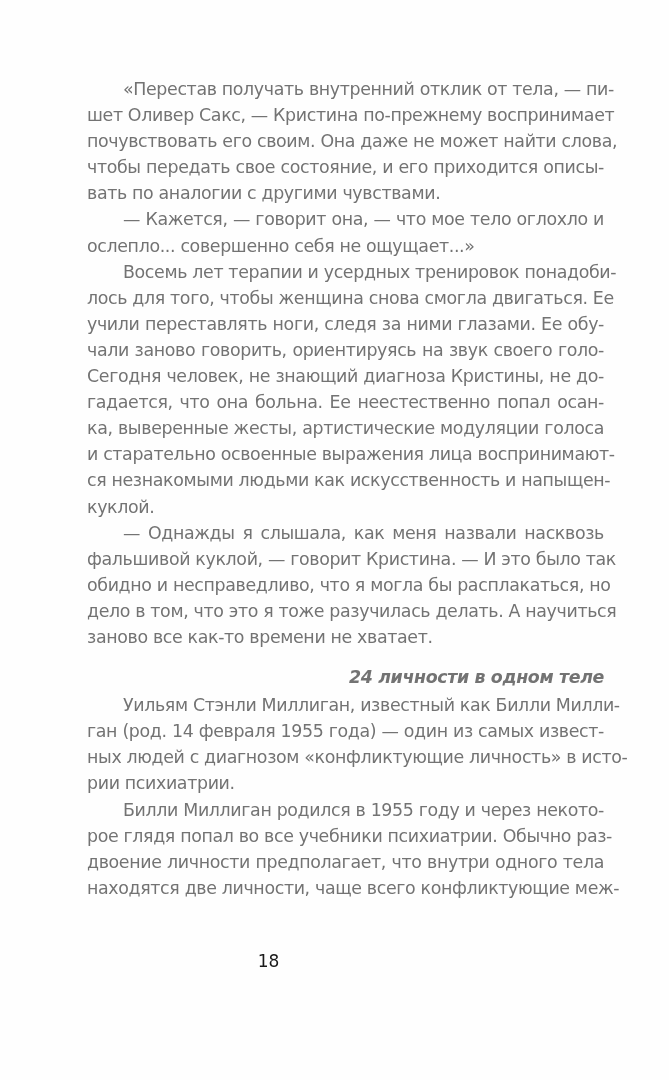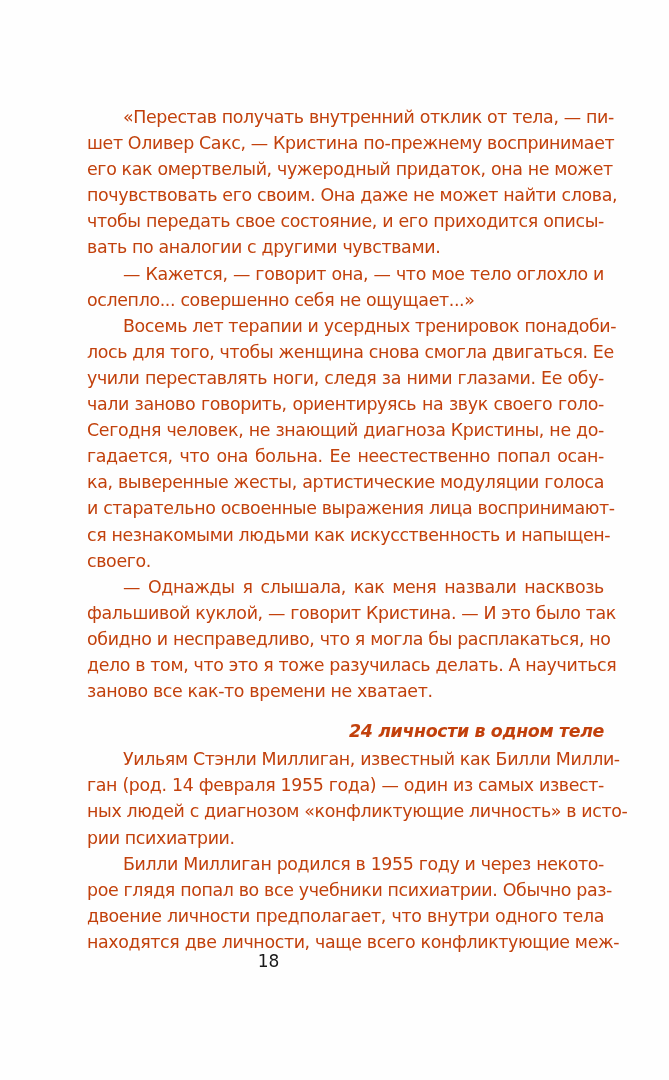--- a/index.html
+++ b/index.html
@@ -1,25 +1,25 @@
 <!DOCTYPE html>
 <html><head>
 <meta charset="utf-8">
 <style>
   html, body { margin: 0; padding: 0; background: #ffffff; }
   body { width: 669px; height: 1080px; position: relative; overflow: hidden; }
   .page {
     position: absolute; left: 0; top: 0; width: 669px; height: 1080px; background: #fefefe;
   }
   .text-block {
-    position: absolute; left: 87px; top: 104px; width: 517px;
+    position: absolute; left: 87px; top: 76px; width: 517px;
     font-family: "DejaVu Sans", sans-serif;
     font-size: 17.4px;
     line-height: 26.1px;
-    color: #c2410c;
+    color: #737373;
     letter-spacing: -0.35px;
     word-spacing: 0px;
   }
   .line { display: block; white-space: nowrap; text-align: justify; text-align-last: justify; height: 26.1px; overflow: visible; }
   .line.last { text-align-last: left; }
   .line.indent { padding-left: 36px; }
   .heading {
     display: block; text-align: right; font-style: italic; font-weight: bold;
     height: 26.1px; margin-top: 14px; margin-bottom: 2px;
   }
@@ -29,40 +29,39 @@
   }
 </style>
 </head>
 <body>
 
 <div class="page">
   <div class="text-block">
     <div>
       <span class="line indent">«Перестав получать внутренний отклик от тела, — пи-</span>
       <span class="line">шет Оливер Сакс, — Кристина по-прежнему воспринимает</span>
-      <span class="line">его как омертвелый, чужеродный придаток, она не может</span>
       <span class="line">почувствовать его своим. Она даже не может найти слова,</span>
       <span class="line">чтобы передать свое состояние, и его приходится описы-</span>
       <span class="line last">вать по аналогии с другими чувствами.</span>
     </div>
     <div>
       <span class="line indent">— Кажется, — говорит она, — что мое тело оглохло и</span>
       <span class="line last">ослепло... совершенно себя не ощущает...»</span>
     </div>
     <div>
       <span class="line indent">Восемь лет терапии и усердных тренировок понадоби-</span>
       <span class="line">лось для того, чтобы женщина снова смогла двигаться. Ее</span>
       <span class="line">учили переставлять ноги, следя за ними глазами. Ее обу-</span>
       <span class="line">чали заново говорить, ориентируясь на звук своего голо-</span>
       <span class="line">Сегодня человек, не знающий диагноза Кристины, не до-</span>
       <span class="line">гадается, что она больна. Ее неестественно попал осан-</span>
       <span class="line">ка, выверенные жесты, артистические модуляции голоса</span>
       <span class="line">и старательно освоенные выражения лица воспринимают-</span>
       <span class="line">ся незнакомыми людьми как искусственность и напыщен-</span>
-      <span class="line last">своего.</span>
+      <span class="line last">куклой.</span>
     </div>
     <div>
       <span class="line indent">— Однажды я слышала, как меня назвали насквозь</span>
       <span class="line">фальшивой куклой, — говорит Кристина. — И это было так</span>
       <span class="line">обидно и несправедливо, что я могла бы расплакаться, но</span>
       <span class="line">дело в том, что это я тоже разучилась делать. А научиться</span>
       <span class="line last">заново все как-то времени не хватает.</span>
     </div>
 
     <span class="heading">24 личности в одном теле</span>

